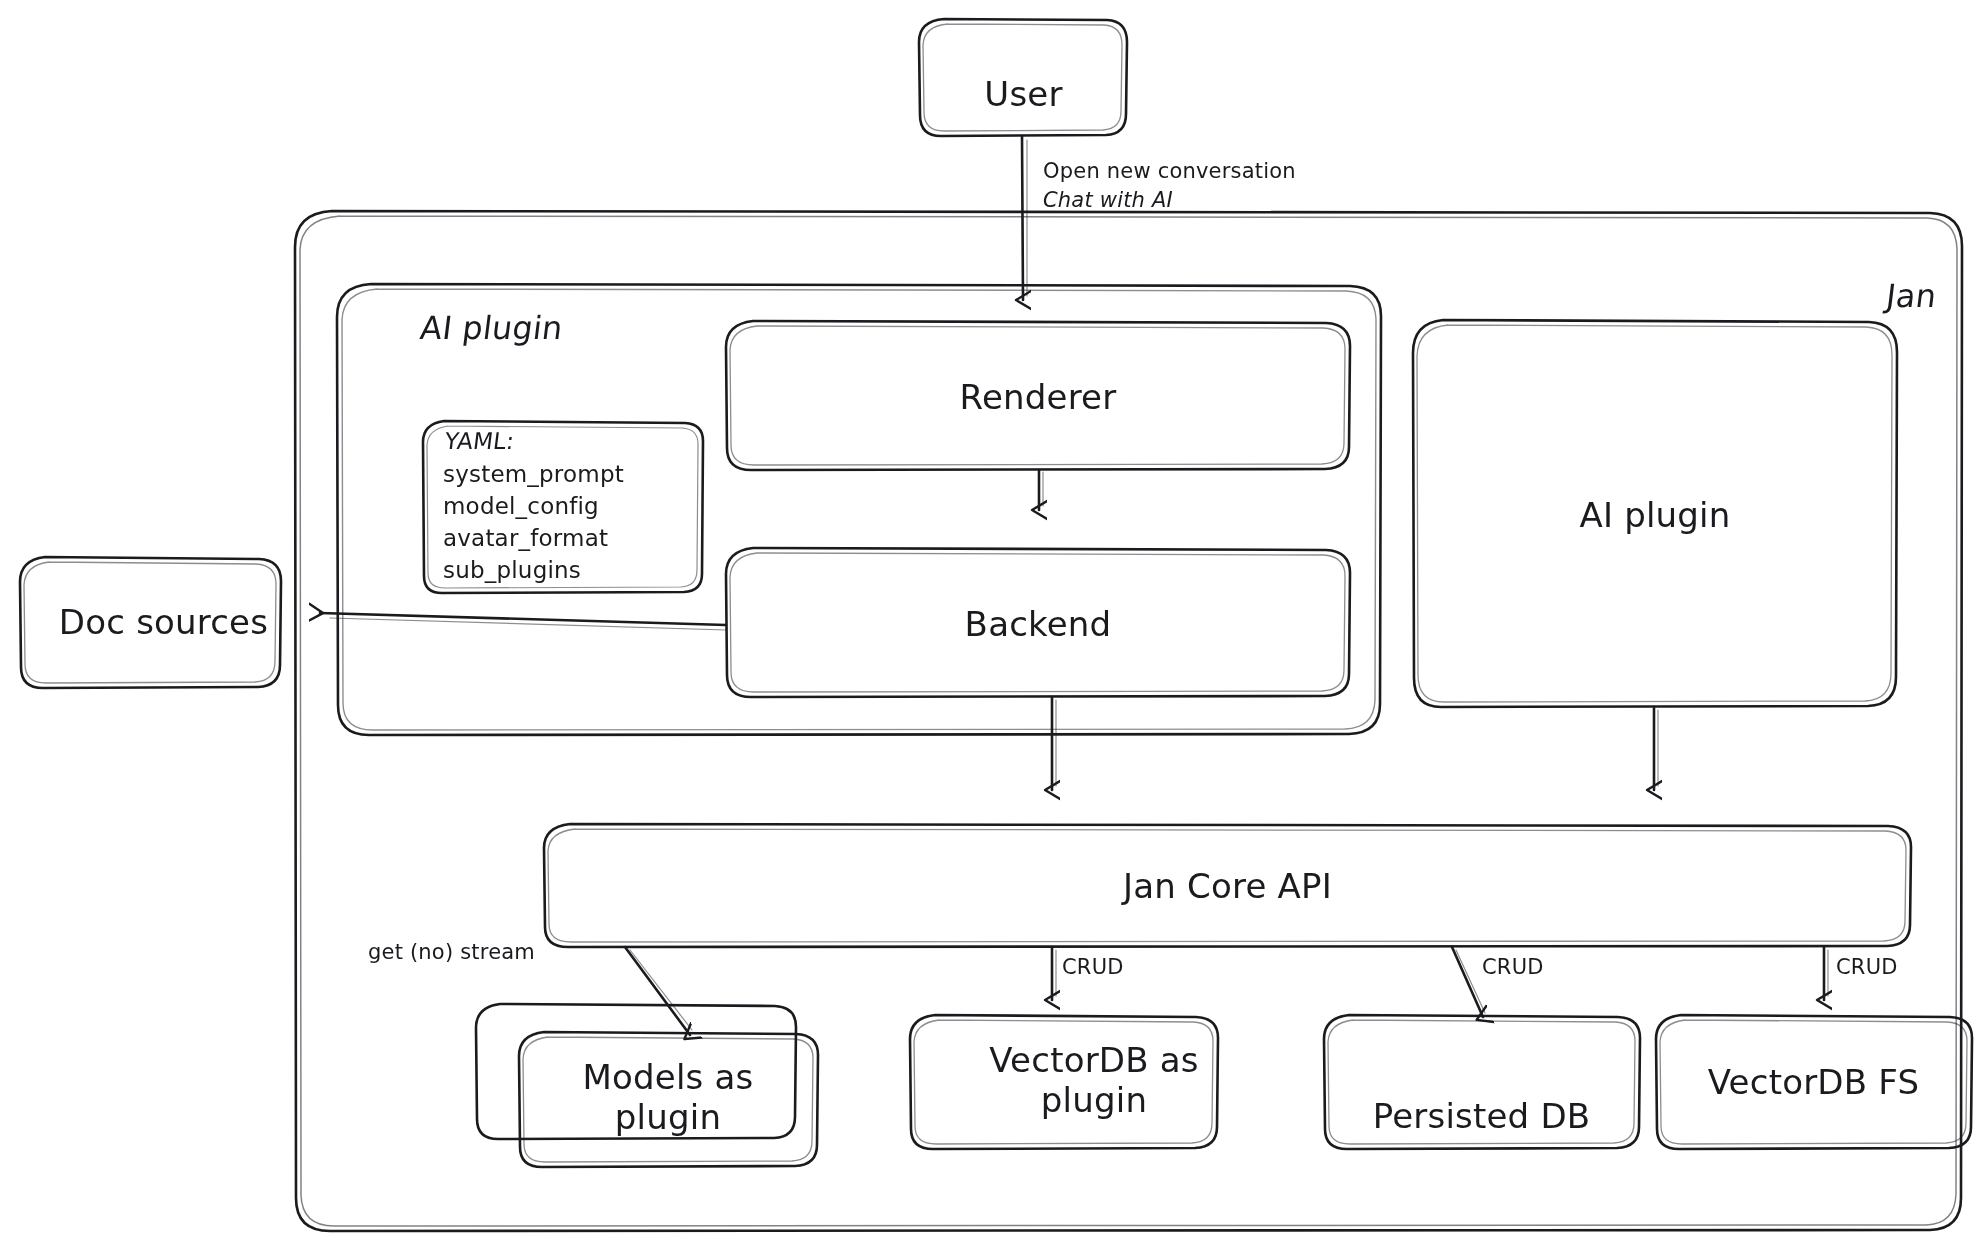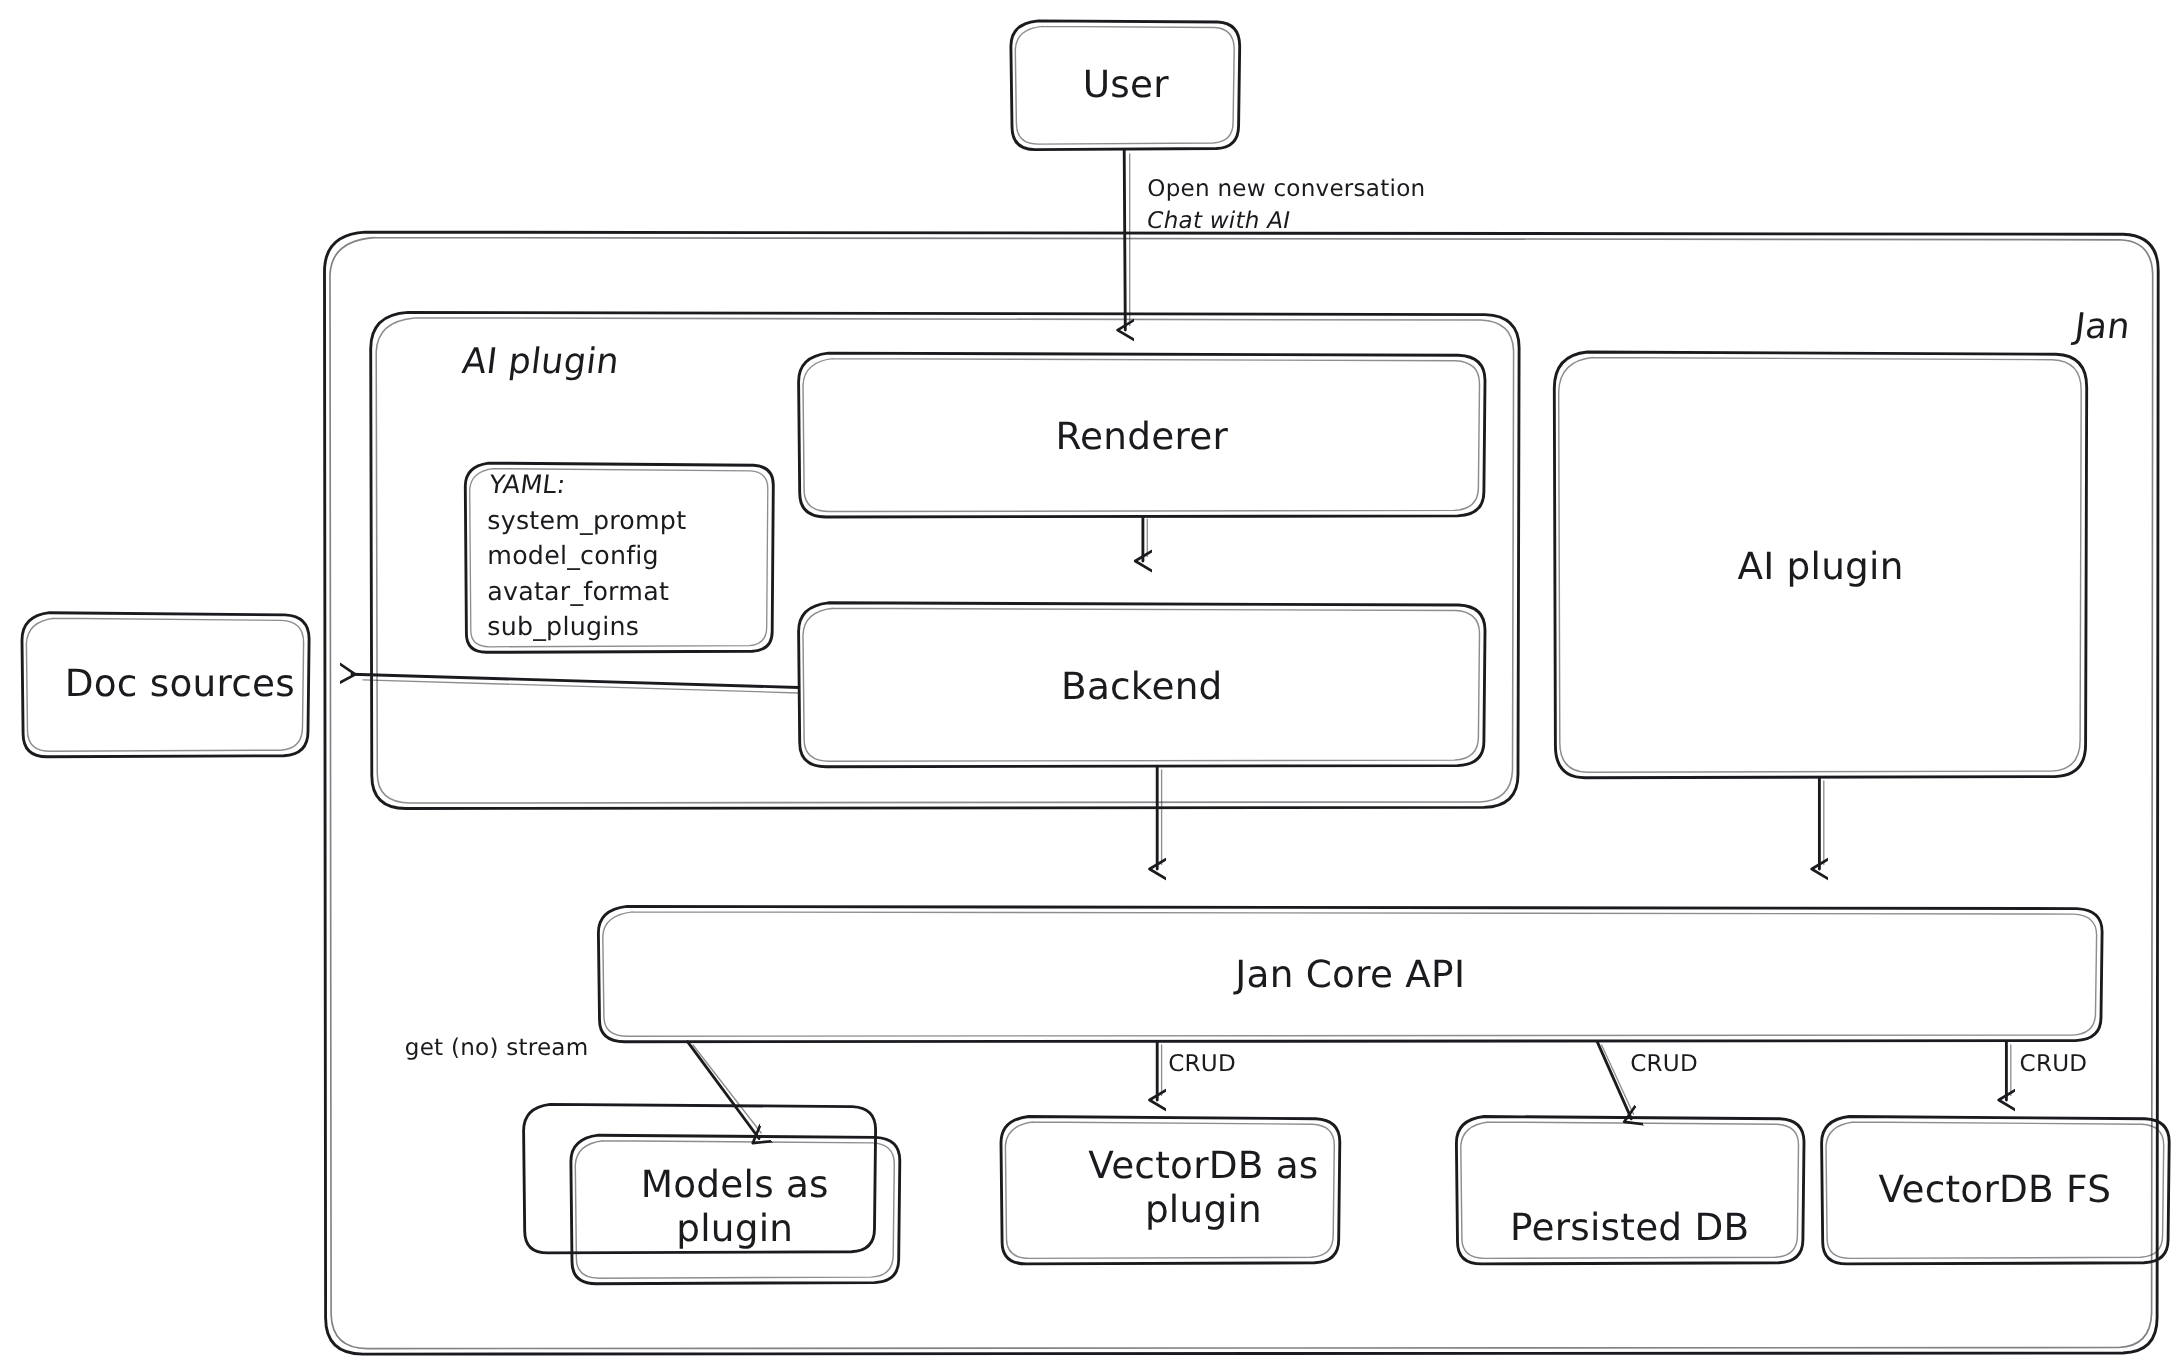--- a/index.html
+++ b/index.html
@@ -201,21 +201,21 @@
     </g>
 
     <g>
       <path d="M 1824 947 L 1824 1000" marker-end="url(#ah)"></path>
       <path d="M 1828 950 L 1828 996" stroke-width="1.2" opacity="0.5"></path>
     </g>
 
   </g>
 </svg>
 
-<div class="lbl node-label" style="left:920px; top:57px; width:207px;">User</div>
+<div class="lbl node-label" style="left:920px; top:74px; width:207px;">User</div>
 
 <div class="lbl edge-label" style="left:1043px; top:159px;">Open new conversation</div>
 
 <div class="lbl edge-label" style="left:1043px; top:188px;font-style:italic;">Chat with AI</div>
 
 <div class="lbl container-label skew" style="left:1884px; top:278px;">Jan</div>
 
 <div class="lbl container-label skew" style="left:418px; top:310px;">AI plugin</div>
 
 <div class="lbl node-label" style="left:727px; top:377px; width:622px;">Renderer</div>

